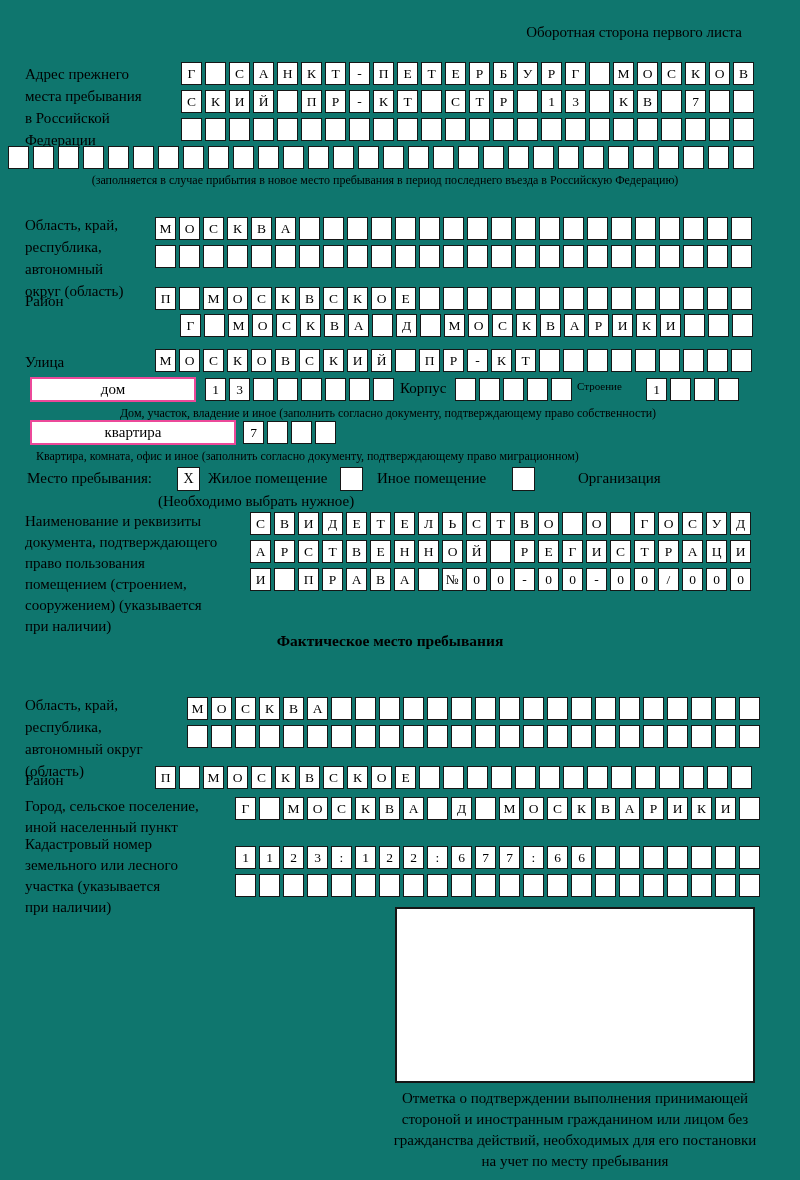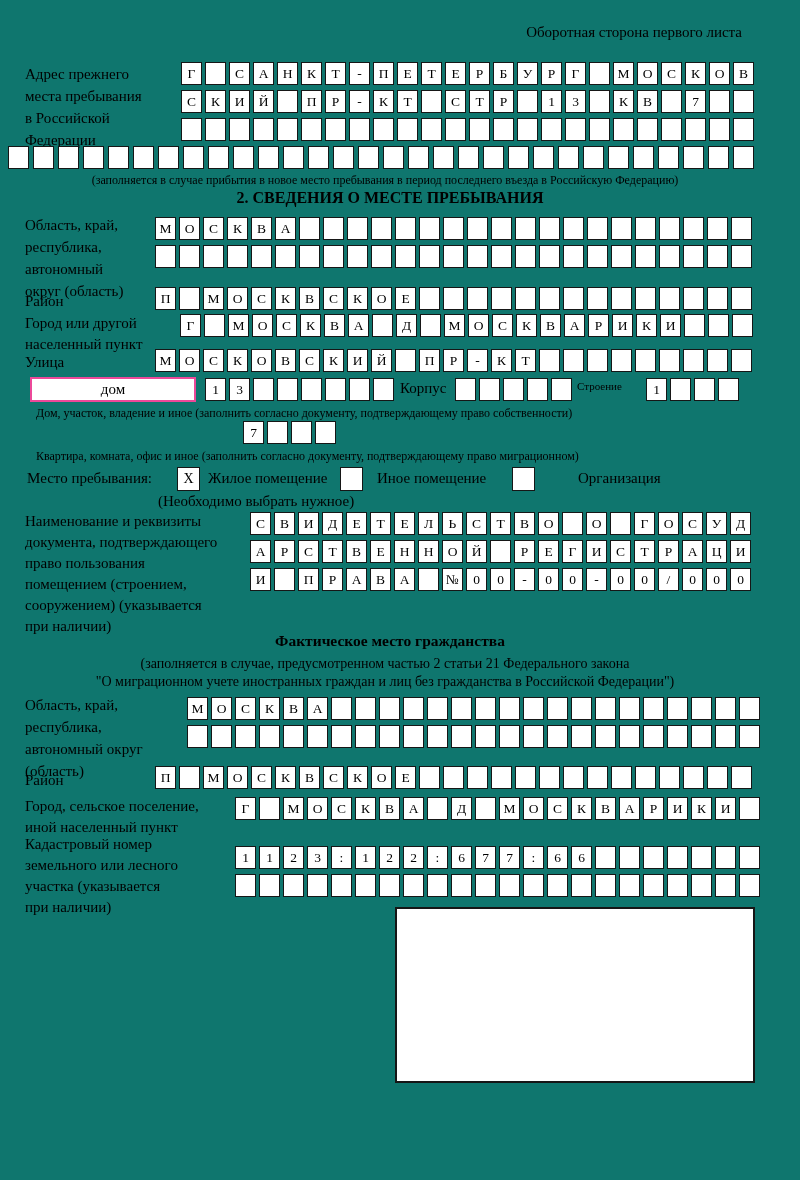--- a/index.html
+++ b/index.html
@@ -140,21 +140,20 @@
       <div class="cell"></div>
       <div class="cell"></div>
       <div class="cell"></div>
       <div class="cell"></div>
       <div class="cell"></div>
       <div class="cell"></div>
       <div class="cell"></div>
     </div>
   <div class="abs caption center" style="left:15px;top:172px;width:740px;">(заполняется в случае прибытия в новое место пребывания в период последнего въезда в Российскую Федерацию)</div>
 
-  <div class="abs title center" style="left:0;top:189px;width:780px;">2. СВЕДЕНИЯ О МЕСТЕ ПРЕБЫВАНИЯ</div>
 
   <div class="abs label" style="left:25px;top:214px;width:140px;">Область, край,
 республика,
 автономный
 округ (область)</div>
   <div class="abs row g3" style="left:155px;top:217px">
       <div class="cell">М</div>
       <div class="cell">О</div>
       <div class="cell">С</div>
       <div class="cell">К</div>
@@ -230,22 +229,20 @@
       <div class="cell"></div>
       <div class="cell"></div>
       <div class="cell"></div>
       <div class="cell"></div>
       <div class="cell"></div>
       <div class="cell"></div>
       <div class="cell"></div>
       <div class="cell"></div>
     </div>
 
-  <div class="abs label-tight" style="left:25px;top:313px;width:150px;">Город или другой
-населенный пункт</div>
   <div class="abs row g3" style="left:180px;top:314px">
       <div class="cell">Г</div>
       <div class="cell"></div>
       <div class="cell">М</div>
       <div class="cell">О</div>
       <div class="cell">С</div>
       <div class="cell">К</div>
       <div class="cell">В</div>
       <div class="cell">А</div>
       <div class="cell"></div>
@@ -314,22 +311,23 @@
       <div class="cell"></div>
       <div class="cell"></div>
     </div>
   <div class="abs" style="left:577px;top:380px;font-size:11px;">Строение</div>
   <div class="abs row g3" style="left:646px;top:378px">
       <div class="cell">1</div>
       <div class="cell"></div>
       <div class="cell"></div>
       <div class="cell"></div>
     </div>
-  <div class="abs caption" style="left:36px;top:405px;width:720px;">Дом, участок, владение и иное (заполнить согласно документу, подтверждающему право собственности)</div>
-
+  <div class="abs caption" style="left:28px;top:405px;width:720px;text-align:center;">Дом, участок, владение и иное (заполнить согласно документу, подтверждающему право собственности)</div>
+
+  <div class="abs fieldbox" style="left:30px;top:420px;width:206px;">квартира</div>
   <div class="abs row g3" style="left:243px;top:421px">
       <div class="cell">7</div>
       <div class="cell"></div>
       <div class="cell"></div>
       <div class="cell"></div>
     </div>
   <div class="abs caption" style="left:36px;top:448px;width:720px;">Квартира, комната, офис и иное (заполнить согласно документу, подтверждающему право миграционном)</div>
 
   <div class="abs" style="left:27px;top:470px;font-size:15px;">Место пребывания:</div>
   <div class="abs checkbox" style="left:177px;top:467px;">X</div>
@@ -409,23 +407,21 @@
       <div class="cell">0</div>
       <div class="cell">-</div>
       <div class="cell">0</div>
       <div class="cell">0</div>
       <div class="cell">/</div>
       <div class="cell">0</div>
       <div class="cell">0</div>
       <div class="cell">0</div>
     </div>
 
-  <div class="abs center" style="left:0;top:632px;width:780px;font-weight:bold;font-size:15.5px;">Фактическое место гражданства</div>
-  <div class="abs center pre" style="left:15px;top:655px;width:740px;font-size:14px;line-height:18px;">(заполняется в случае, предусмотренном частью 2 статьи 21 Федерального закона
-"О миграционном учете иностранных граждан и лиц без гражданства в Российской Федерации")</div>
+  <div class="abs center" style="left:0;top:632px;width:780px;font-weight:bold;font-size:15.5px;">Фактическое место пребывания</div>
 
   <div class="abs label" style="left:25px;top:694px;width:160px;">Область, край,
 республика,
 автономный округ
 (область)</div>
   <div class="abs row g3" style="left:187px;top:697px">
       <div class="cell">М</div>
       <div class="cell">О</div>
       <div class="cell">С</div>
       <div class="cell">К</div>
@@ -580,14 +576,18 @@
       <div class="cell"></div>
       <div class="cell"></div>
       <div class="cell"></div>
       <div class="cell"></div>
       <div class="cell"></div>
       <div class="cell"></div>
       <div class="cell"></div>
     </div>
 
   <div class="abs stamp" style="left:395px;top:907px;width:360px;height:176px;"></div>
+  <div class="abs center pre" style="left:392px;top:1088px;width:366px;font-size:15px;line-height:21px;">Отметка о подтверждении выполнения принимающей
+стороной и иностранным гражданином или лицом без
+гражданства действий, необходимых для его постановки
+на учет по месту пребывания</div>
 
 </div>
 
 </body></html>

